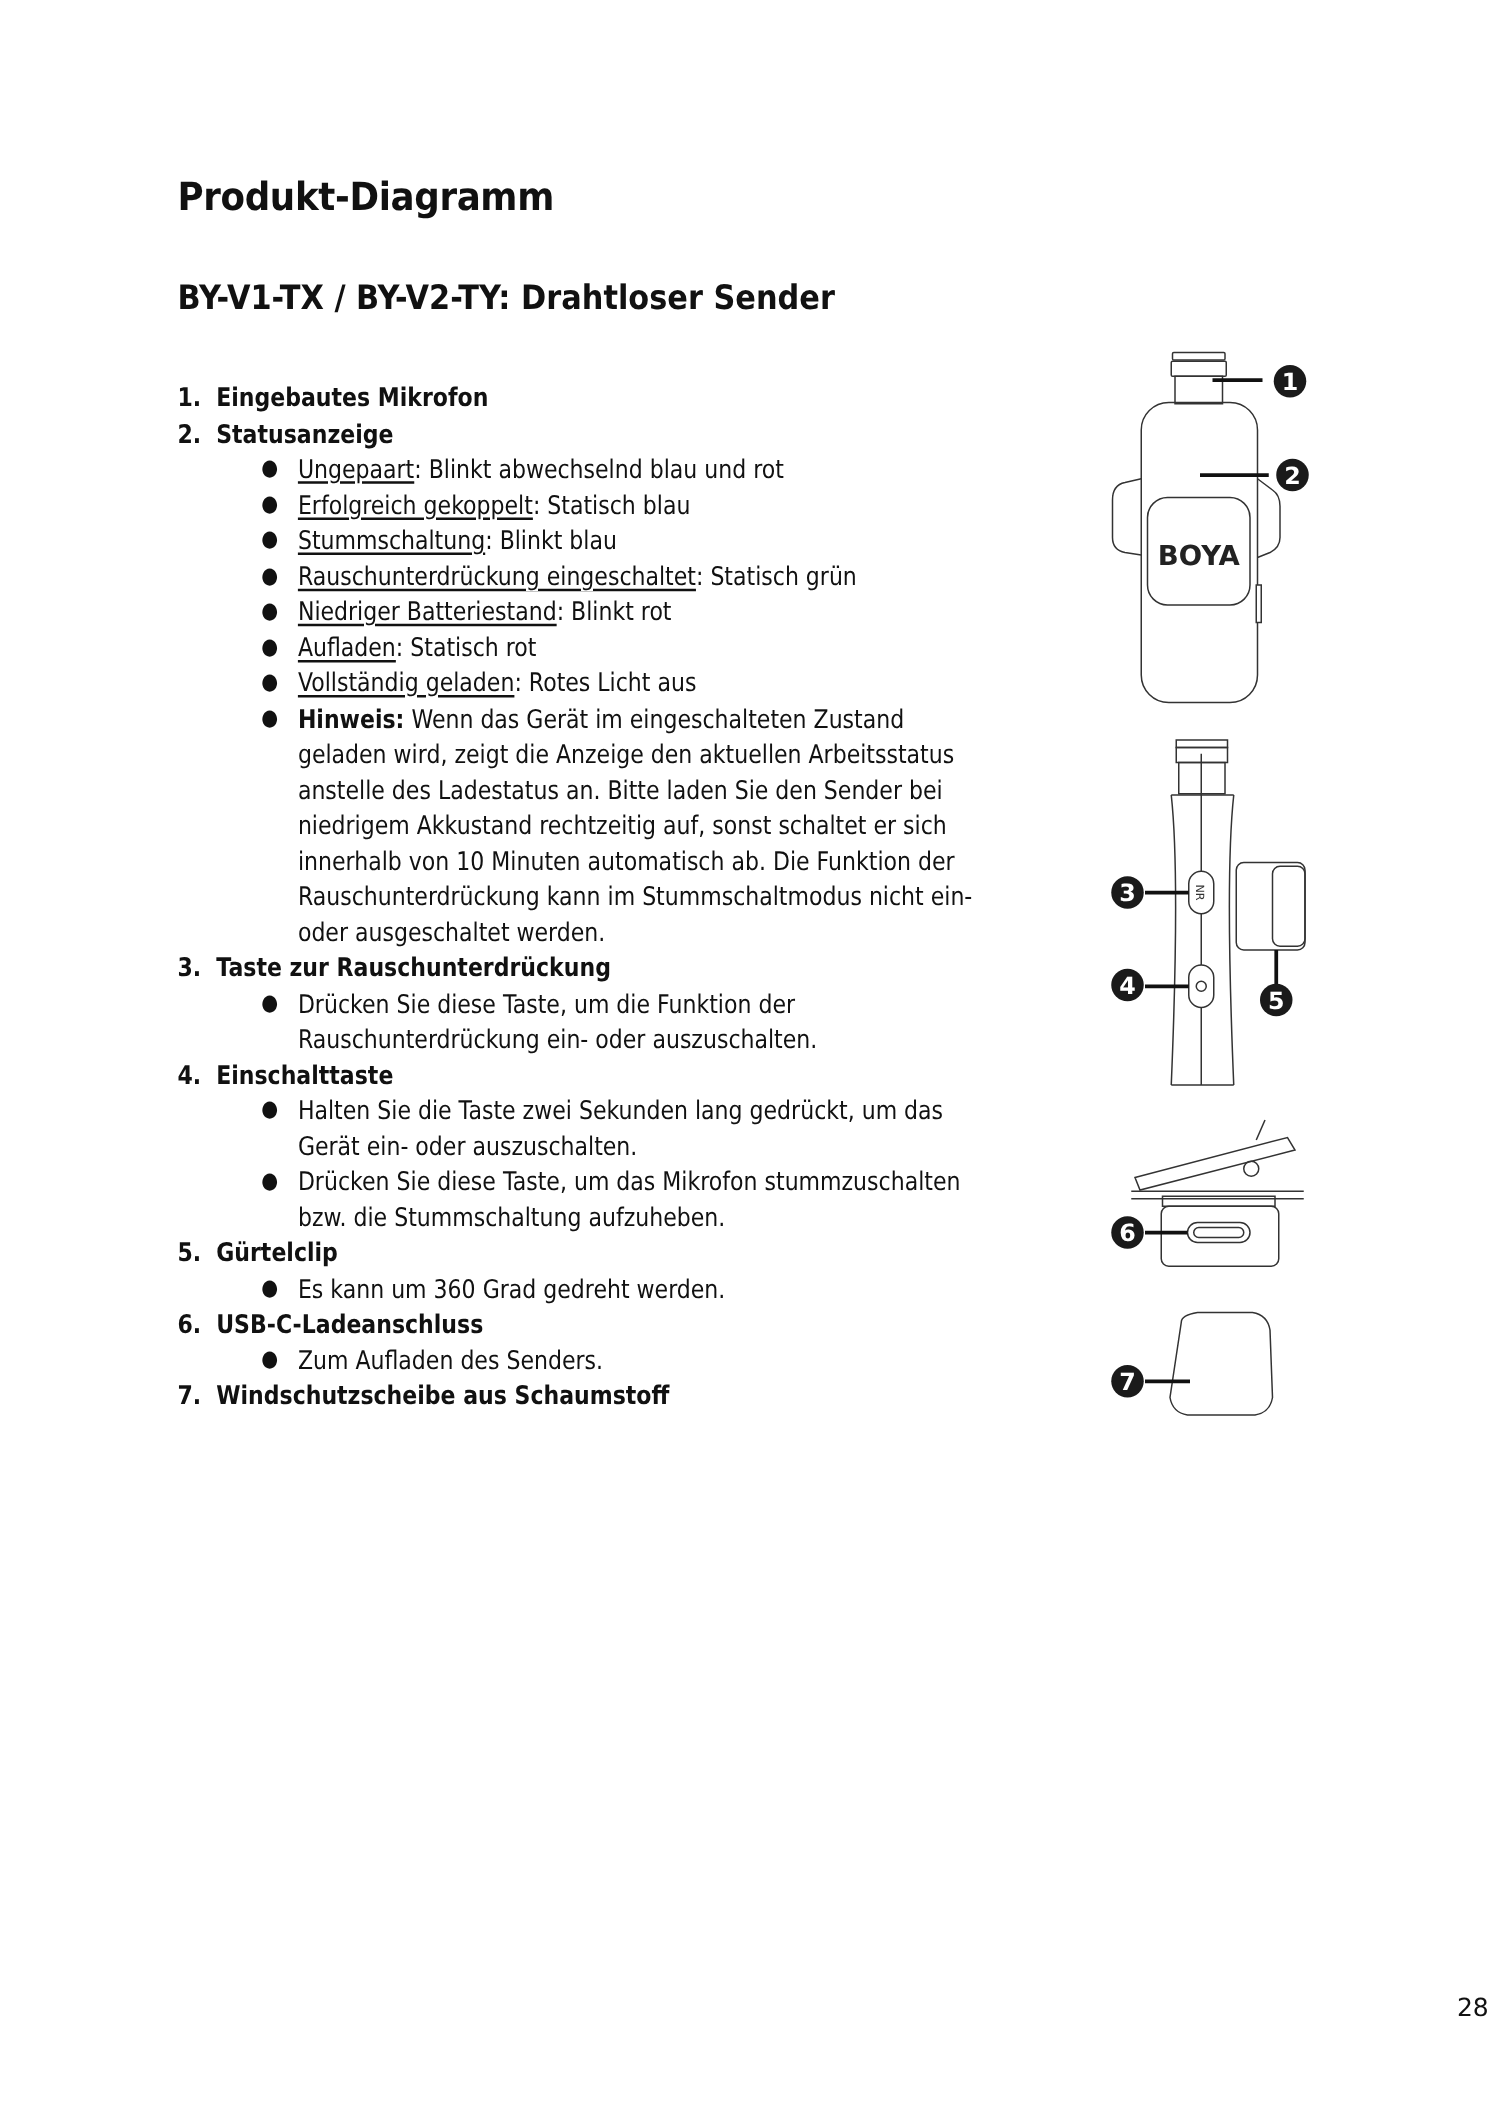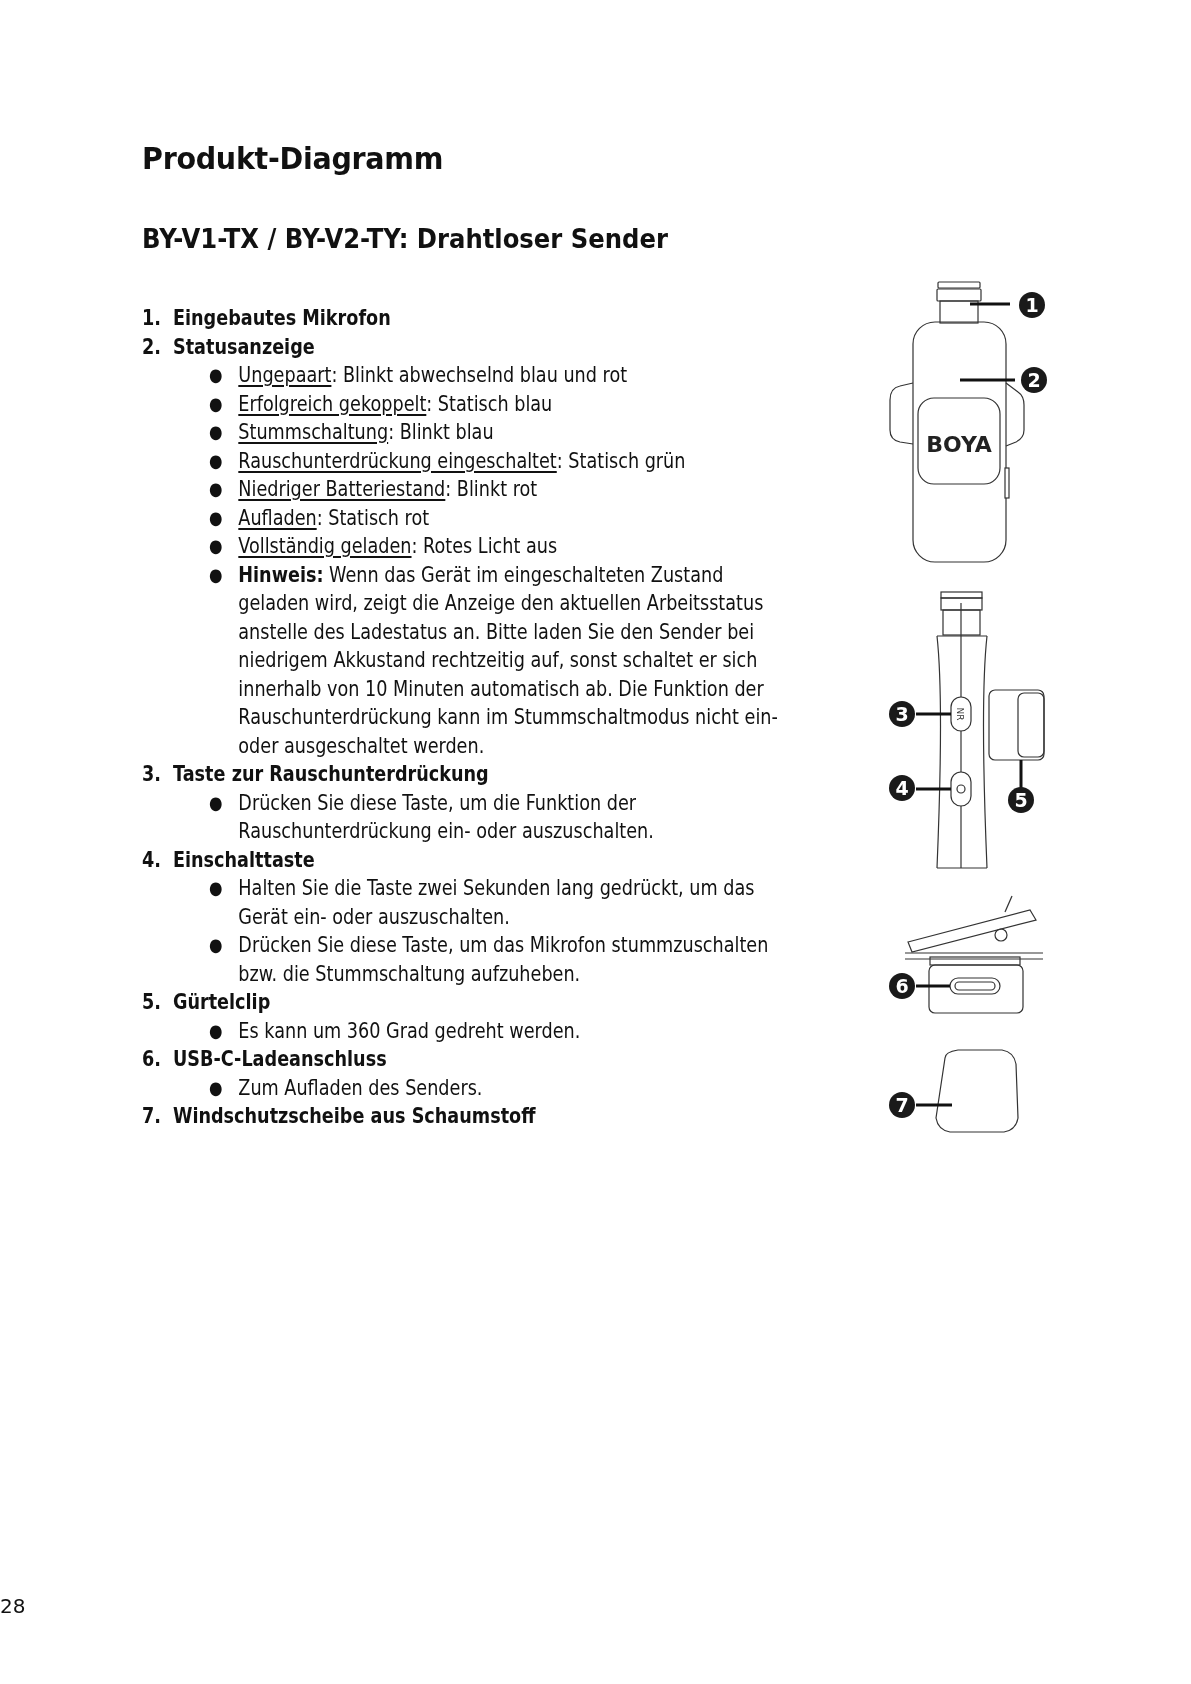--- a/index.html
+++ b/index.html
@@ -31,21 +31,21 @@
     .bullet .dot {
       position: absolute; left: 78px; top: 0; font-size: 18px;
     }
     .u { text-decoration: underline; text-underline-offset: 3px; }
     .b { font-weight: bold; }
     .figure {
       position: absolute; left: 880px; top: 270px; width: 190px; height: 880px;
     }
     .page-number {
       position: absolute; left: 0; width: 1191px; top: 1594px;
-      text-align: left; font-size: 20px;
+      text-align: right; font-size: 20px;
     }
   </style>
 </head>
 <body>
 
 <h1 class="page-title">Produkt-Diagramm</h1>
 <h2 class="section-title">BY-V1-TX / BY-V2-TY: Drahtloser Sender</h2>
 
 <div class="content">
  <div class="sx">

